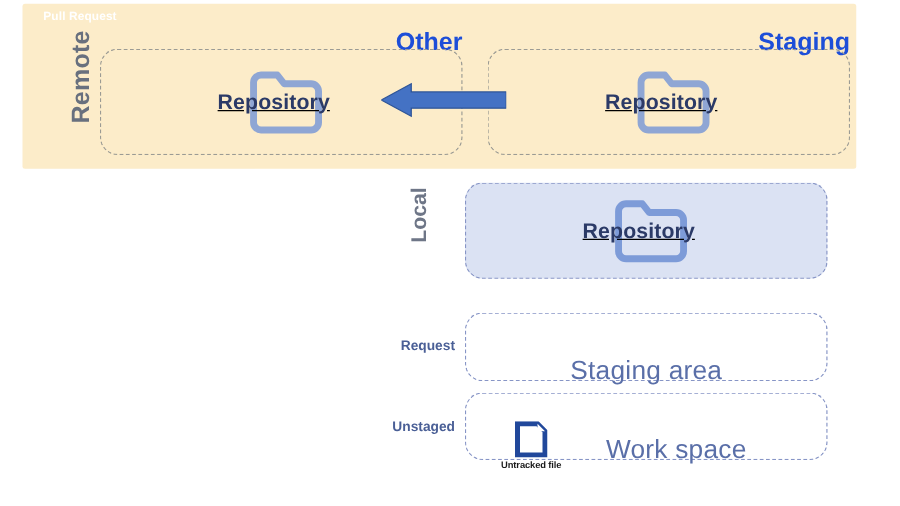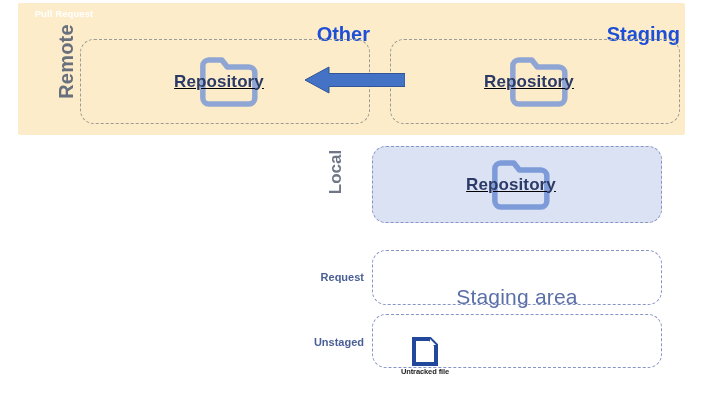--- a/index.html
+++ b/index.html
@@ -262,15 +262,16 @@
   <div class="side-label side-unstaged">Unstaged</div>
 
   <div class="plain-box box-work">
     <div class="file-unit">
       <svg class="file-svg" viewBox="0 0 26 29">
         <path d="M2 2 L18 2 L24 8 L24 27 L2 27 Z" fill="none" stroke="#21489b" stroke-width="4"></path>
         <path d="M18 2 L18 8 L24 8 Z" fill="#ffffff" stroke="none"></path>
       </svg>
       <div class="file-caption">Untracked file</div>
     </div>
+    <span class="big-label work-title">Work space</span>
   </div>
 
 </div>
 
 </body></html>

